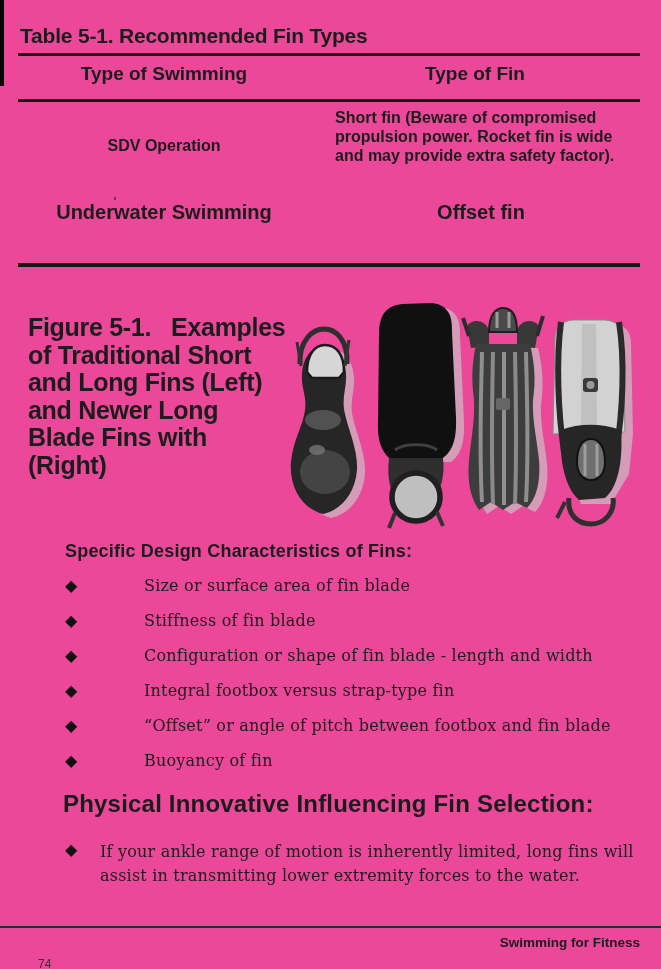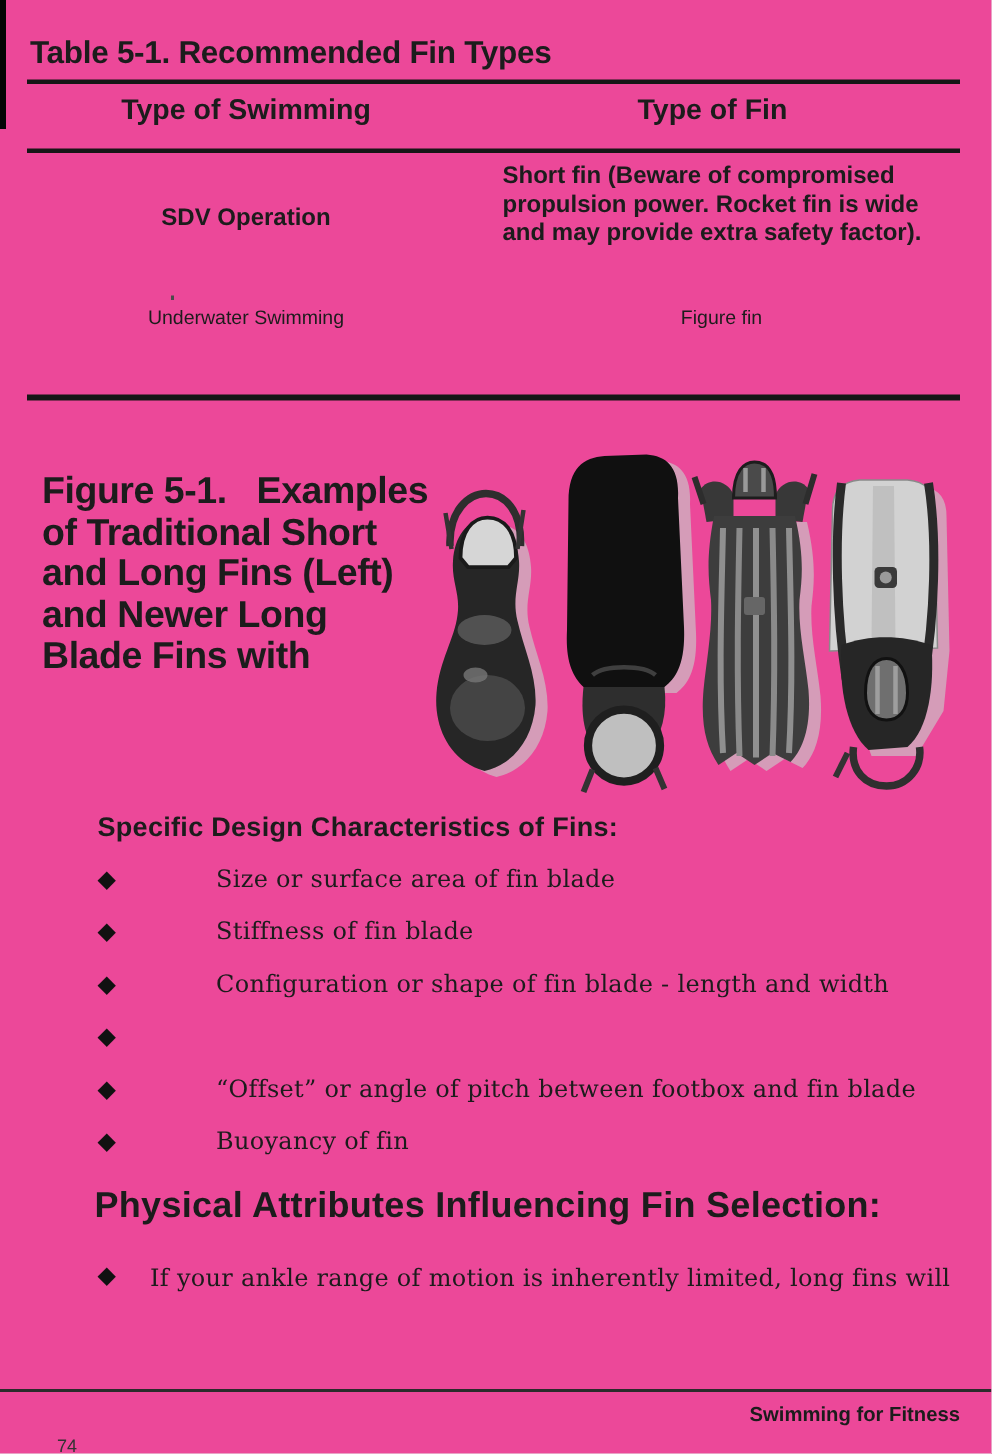--- a/index.html
+++ b/index.html
@@ -17,21 +17,21 @@
   .rule{position:absolute;left:18px;width:622px;background:#161616;}
   .rule.r1{top:53px;height:3px;}
   .rule.r2{top:99px;height:3px;}
   .rule.r3{top:263px;height:4px;}
   .trow{position:absolute;left:18px;width:622px;display:grid;grid-template-columns:292px 1fr;}
   .trow.hdr{top:63px;font-size:19px;font-weight:bold;}
   .trow.hdr .cell{text-align:center;line-height:22px;}
   .trow.r-sdv{top:108px;height:76px;font-size:16px;font-weight:bold;}
   .trow.r-sdv .cell-left{display:flex;align-items:center;justify-content:center;}
   .trow.r-sdv .cell-right{padding-left:25px;width:298px;line-height:19px;}
-  .trow.r-mid{font-size:13px;font-weight:normal;gap:12px;}
+  .trow.r-mid{font-size:20px;font-weight:bold;gap:12px;}
   .trow.r-mid .cell{text-align:center;line-height:20px;}
   .trow.r2a{top:202px;}
   .trow.r2b{top:236px;}
   
   .fig-caption{
     position:absolute;left:28px;top:314px;font-size:25px;font-weight:bold;
     line-height:27.5px;letter-spacing:-0.3px;
   }
   .fins{position:absolute;left:283px;top:300px;}
   
@@ -70,32 +70,33 @@
     <div class="cell">Type of Fin</div>
   </div>
   <div class="rule r2"></div>
 
   <div class="trow r-sdv">
     <div class="cell-left">SDV Operation</div>
     <div class="cell-right">Short fin (Beware of compromised propulsion power. Rocket fin is wide and may provide extra safety factor).</div>
   </div>
   <div class="trow r-mid r2a">
     <div class="cell">Underwater Swimming</div>
-    <div class="cell">Figure fin</div>
+    <div class="cell">Offset fin</div>
   </div>
   <div class="trow r-mid r2b">
   </div>
   <div class="rule r3"></div>
 
   <div class="fig-caption">
     <div class="pre">Figure 5-1.   Examples</div>
     <div class="pre">of Traditional Short</div>
     <div class="pre">and Long Fins (Left)</div>
     <div class="pre">and Newer Long</div>
     <div class="pre">Blade Fins with</div>
+    <div class="pre">(Right)</div>
   </div>
 
   <svg class="fins" width="372" height="230" viewBox="0 0 372 230" aria-hidden="true">
 
     <g fill="#c9c9c9" opacity="0.65" transform="translate(8,4)">
       <path d="M42,46 C28,46 20,58 19,74 C18,88 24,96 22,110 C20,126 10,140 8,162 C6,186 18,208 40,214 C58,210 72,194 74,170 C75,150 66,132 62,114 C58,98 64,88 63,74 C62,57 54,46 42,46 Z"></path>
       <path d="M96,34 C96,12 106,5 120,4 L148,3 C162,4 170,12 169,32 L173,118 C174,142 168,152 160,158 L106,158 C98,150 94,140 95,120 Z"></path>
       <path d="M193,44 L247,44 C253,70 252,84 250,100 C249,120 254,140 256,160 C258,185 252,200 244,208 L232,202 L220,210 L208,202 L196,210 C188,198 184,184 186,160 C188,140 192,120 191,100 C189,84 188,70 193,44 Z"></path>
       <path d="M272,40 C272,26 280,21 290,20 L322,20 C334,21 340,27 340,40 L342,130 L338,170 L320,200 L290,200 L276,160 Z"></path>
     </g>
@@ -158,37 +159,39 @@
     <div class="bullet-row">
       <span class="diamond">◆</span>
       <span class="bullet-text pre">Stiffness of fin blade</span>
     </div>
     <div class="bullet-row">
       <span class="diamond">◆</span>
       <span class="bullet-text pre">Configuration or shape of fin blade - length and width</span>
     </div>
     <div class="bullet-row">
       <span class="diamond">◆</span>
+      <span class="bullet-text pre">Integral footbox versus strap-type fin</span>
     </div>
     <div class="bullet-row">
       <span class="diamond">◆</span>
       <span class="bullet-text pre">“Offset” or angle of pitch between footbox and fin blade</span>
     </div>
     <div class="bullet-row">
       <span class="diamond">◆</span>
       <span class="bullet-text pre">Buoyancy of fin</span>
     </div>
   </div>
 
-  <div class="sec-h2">Physical Attributes Influencing Fin Selection:</div>
+  <div class="sec-h2">Physical Innovative Influencing Fin Selection:</div>
 
   <div class="bullet-final">
     <span class="diamond">◆</span>
     <span class="lines">
       <span class="pre" style="display:block">If your ankle range of motion is inherently limited, long fins will</span>
+      <span class="pre" style="display:block">assist in transmitting lower extremity forces to the water.</span>
     </span>
   </div>
 
   <div class="foot-rule"></div>
   <div class="foot-num">74</div>
   <div class="foot-title">Swimming for Fitness</div>
 
 </div>
 
 </body></html>

